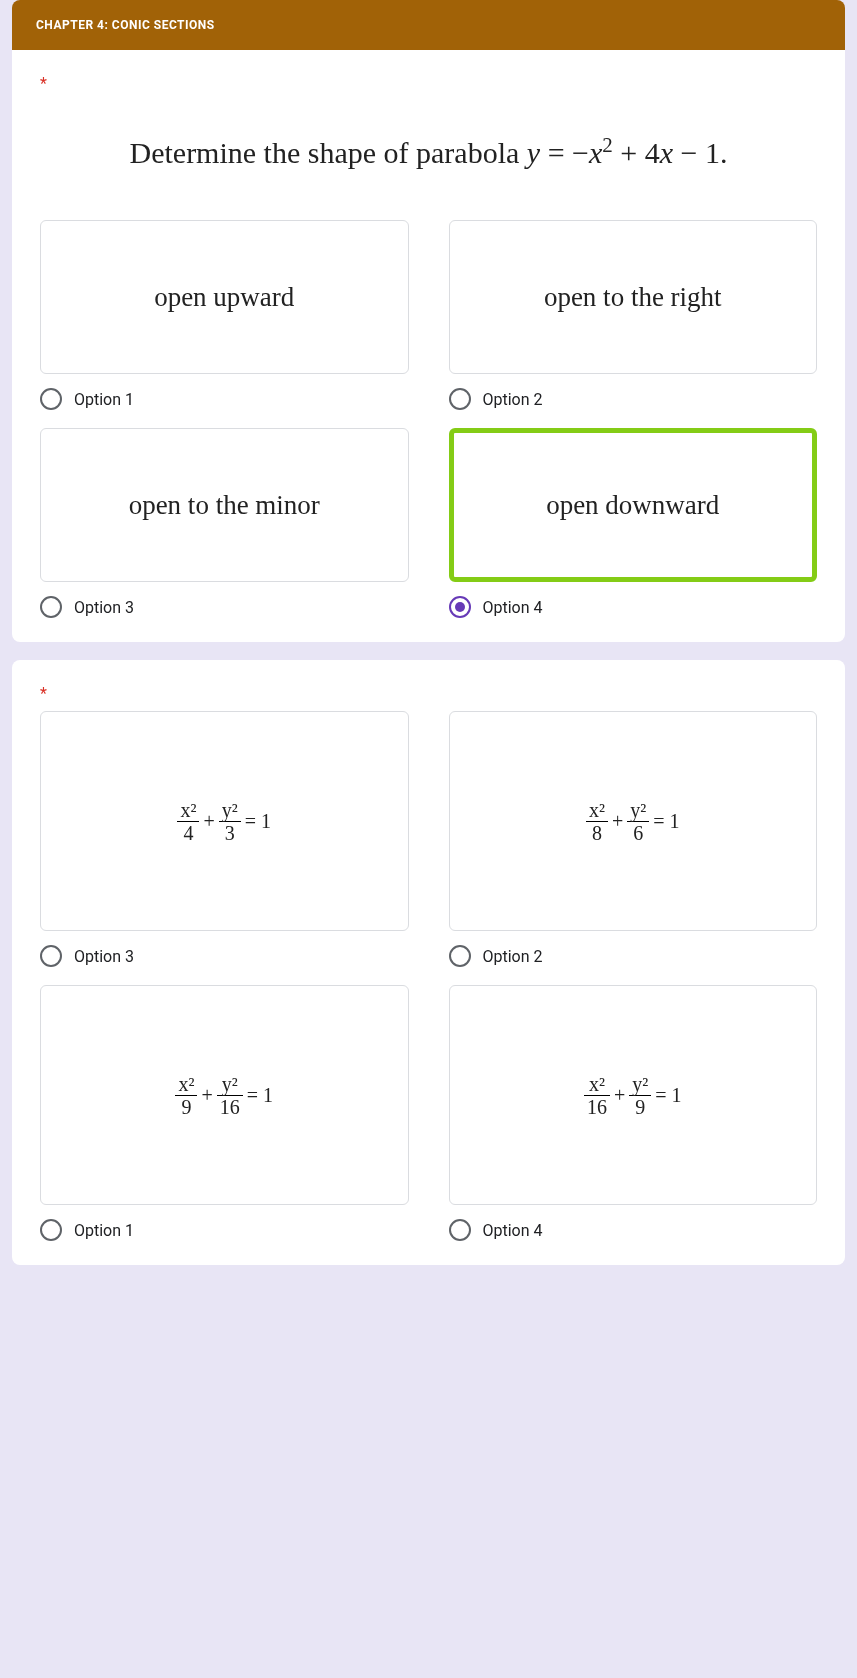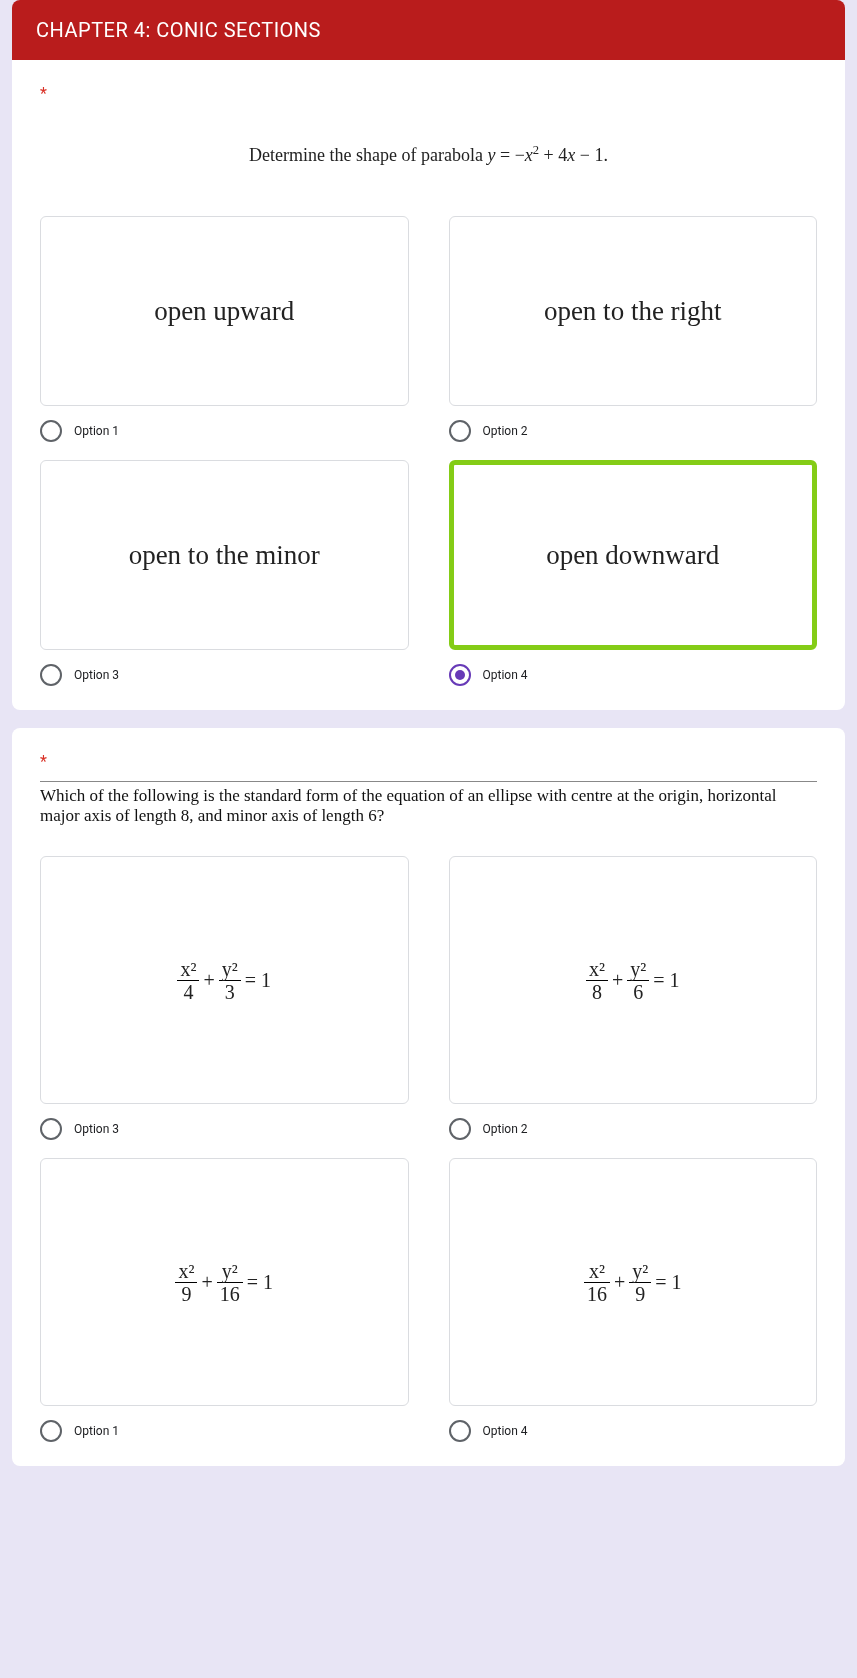--- a/index.html
+++ b/index.html
@@ -7,44 +7,45 @@
     background: #e8e5f5;
     font-family: Roboto, Arial, sans-serif;
     width: 857px;
     margin: 0 auto;
     padding: 0;
   }
   .form-container {
     padding: 0 12px;
   }
   .header-bar {
-    background: #b91c1c;
+    background: #a16207;
     color: #fff;
     padding: 18px 24px;
     border-radius: 8px 8px 0 0;
-    font-size: 20px;
+    font-size: 12px;
     letter-spacing: 0.5px;
+    font-weight: bold;
   }
   .card {
     background: #fff;
     border-radius: 8px;
     padding: 24px 28px;
     margin-bottom: 18px;
     position: relative;
   }
   .card.first { border-radius: 0 0 8px 8px; }
   .required {
     color: #d93025;
     font-size: 16px;
     margin-bottom: 8px;
     display: block;
   }
   .question-text {
     font-family: "Times New Roman", serif;
-    font-size: 18px;
+    font-size: 30px;
     color: #222;
     text-align: center;
     margin: 40px 10px 50px;
   }
   .question-text-small {
     font-family: "Times New Roman", serif;
     font-size: 17px;
     color: #111;
     margin: 10px 0 30px;
     border-top: 1px solid #888;
@@ -52,34 +53,34 @@
   }
   .options-grid {
     display: grid;
     grid-template-columns: 1fr 1fr;
     gap: 18px 40px;
   }
   .option-cell {}
   .answer-box {
     border: 1px solid #dadce0;
     border-radius: 6px;
-    height: 190px;
+    height: 154px;
     display: flex;
     align-items: center;
     justify-content: center;
     font-family: "Times New Roman", serif;
     font-size: 27px;
     color: #222;
     padding: 10px;
     text-align: center;
   }
   .answer-box.selected {
     border: 5px solid #84cc16;
   }
-  .answer-box.tall { height: 248px; }
+  .answer-box.tall { height: 220px; }
   .radio-row {
     display: flex;
     align-items: center;
     margin-top: 14px;
     gap: 12px;
     cursor: pointer;
   }
   .radio {
     width: 22px;
     height: 22px;
@@ -94,21 +95,21 @@
     border-color: #673ab7;
   }
   .radio.checked::after {
     content: "";
     width: 10px;
     height: 10px;
     background: #673ab7;
     border-radius: 50%;
   }
   .option-label {
-    font-size: 12px;
+    font-size: 16px;
     color: #202124;
     font-family: Roboto, Arial, sans-serif;
   }
   .frac {
     display: inline-block;
     vertical-align: middle;
     text-align: center;
     font-family: "Times New Roman", serif;
     font-size: 20px;
     line-height: 1.1;
@@ -162,21 +163,20 @@
         <div class="radio-row">
           <span class="radio checked"></span>
           <span class="option-label">Option 4</span>
         </div>
       </div>
     </div>
   </div>
 
   <div class="card">
     <span class="required">*</span>
-    <div class="question-text-small">Which of the following is the standard form of the equation of an ellipse with centre at the origin, horizontal major axis of length 8, and minor axis of length 6?</div>
     <div class="options-grid">
 
       <div class="option-cell">
         <div class="answer-box tall">
           <div class="eq-row">
             <span class="frac">
                 <span class="num">x²</span>
                 <span class="den">4</span>
               </span>
             <span>+</span>

